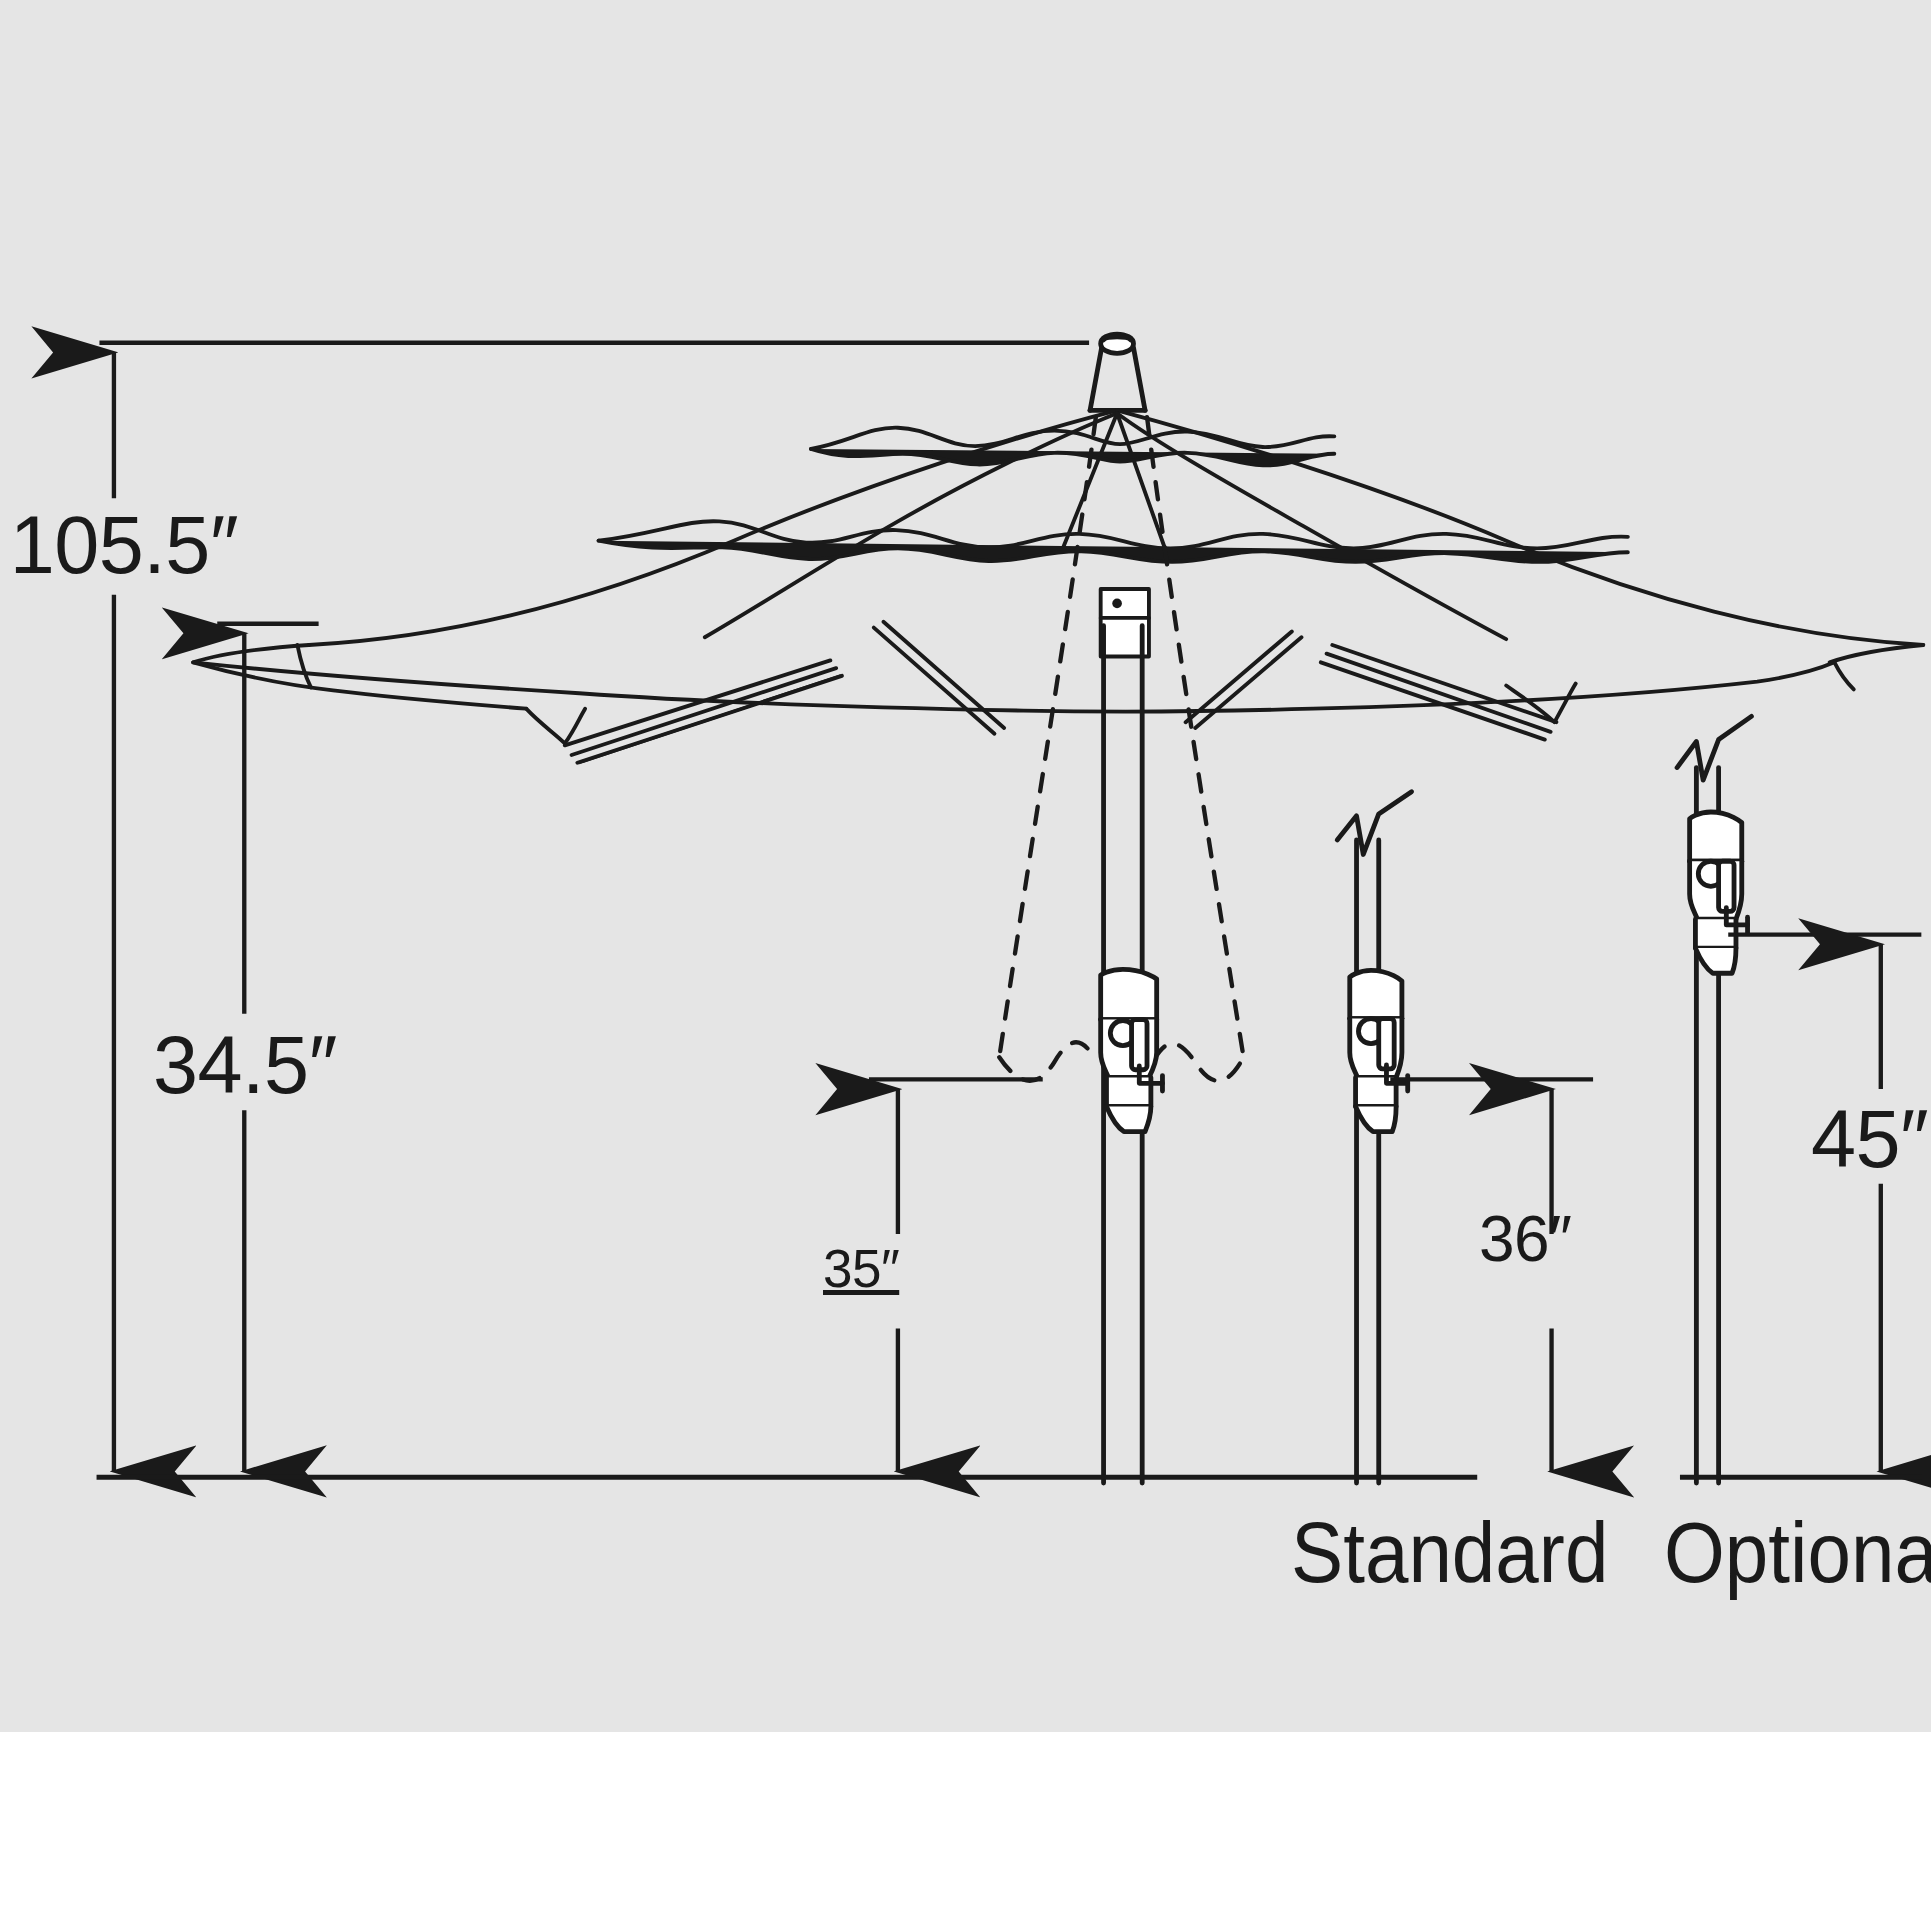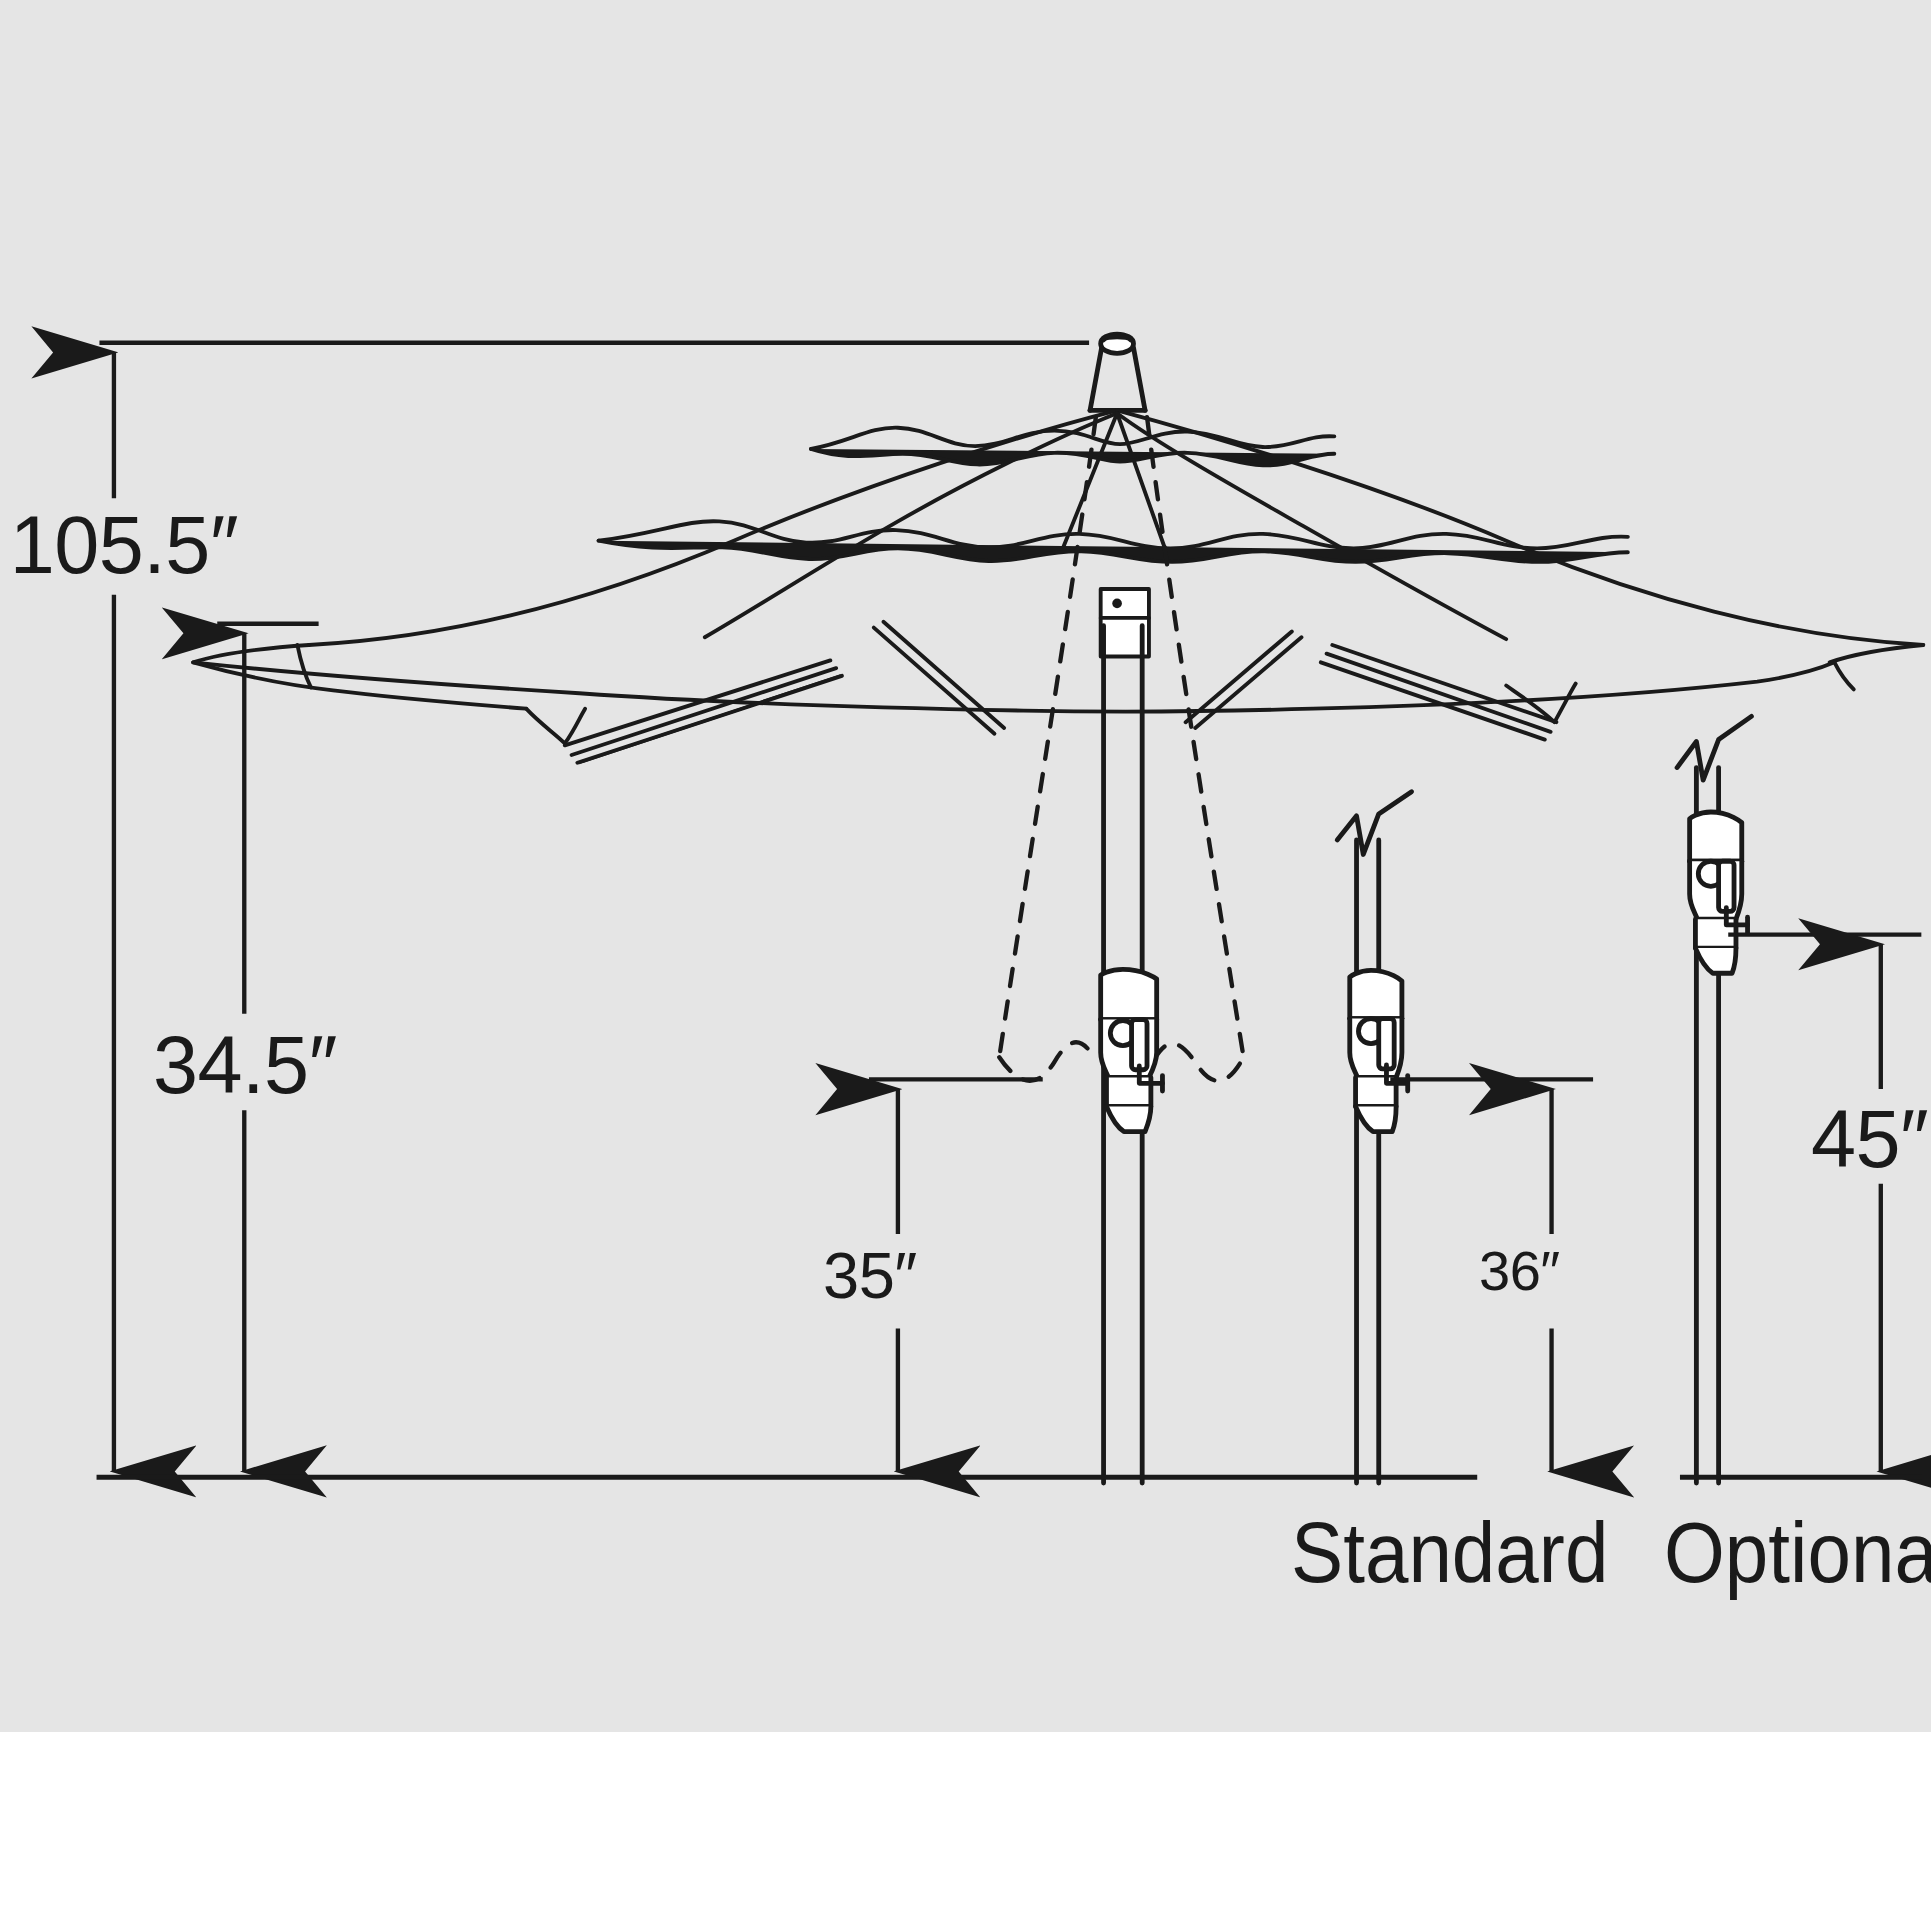--- a/index.html
+++ b/index.html
@@ -23,22 +23,22 @@
     position:absolute;
     color:#1a1a1a;
     font-family:"Liberation Sans", sans-serif;
     font-weight:400;
     white-space:nowrap;
     transform:scaleX(0.92);
     transform-origin:left center;
   }
   #lbl-105{ left:9.7px;  top:499px;  font-size:81px; }
   #lbl-768{ left:153px; top:1019px; font-size:81px; }
-  #lbl-35 { left:823px; top:1238px; font-size:65px; }
-  #lbl-36 { left:1479px;top:1238px; font-size:56px; }
+  #lbl-35 { left:823px; top:1238px; font-size:53px;text-decoration:underline; }
+  #lbl-36 { left:1479px;top:1202px; font-size:64px; }
   #lbl-45 { left:1811px;top:1093px; font-size:81px; }
   #lbl-standard{ left:1291px; top:1504px; font-size:85px; }
   #lbl-optional{ left:1664px; top:1504px; font-size:85px; }
 </style>
 </head>
 <body>
 
 <div id="stage">
 
   <svg id="drawing" viewBox="0 0 2000 2000">

